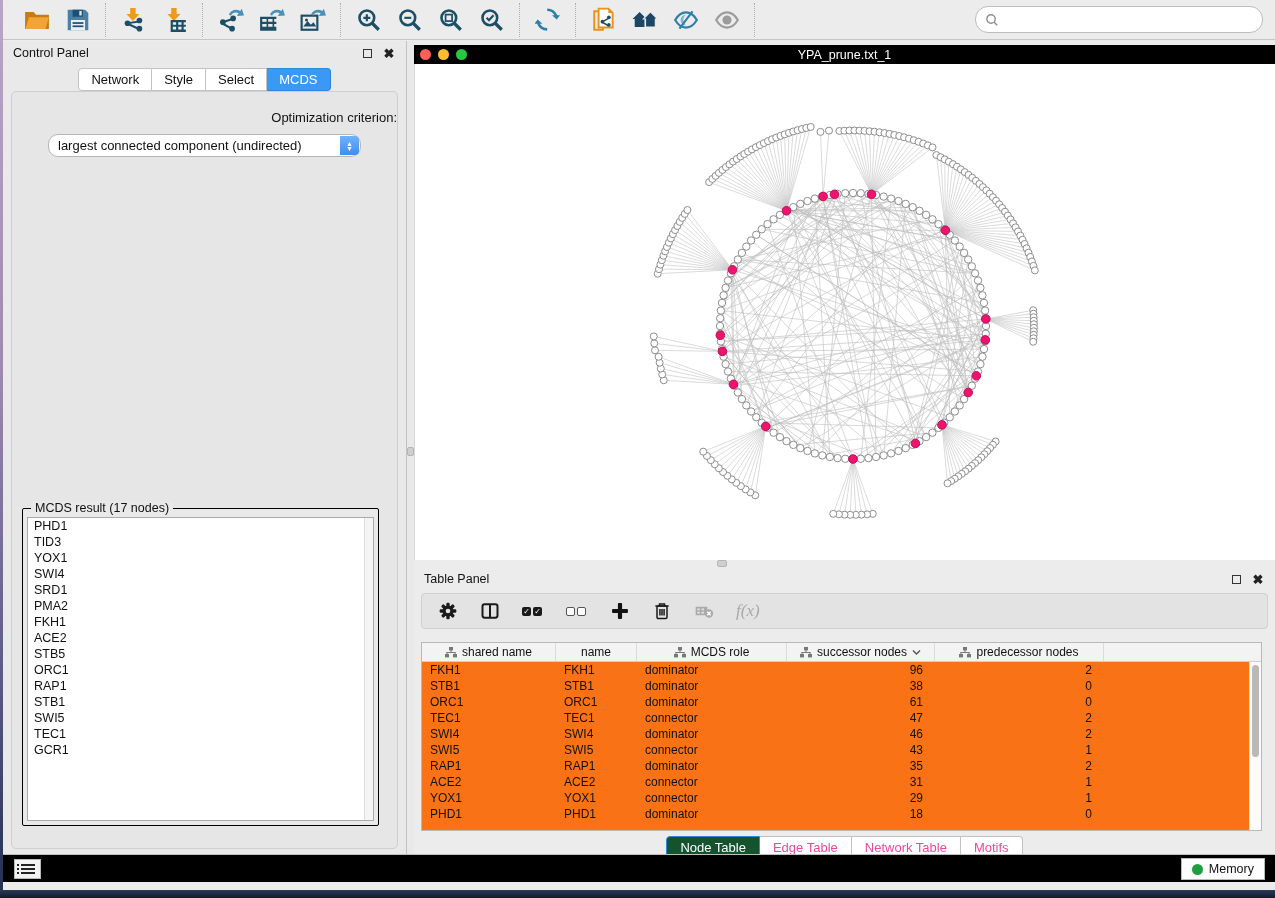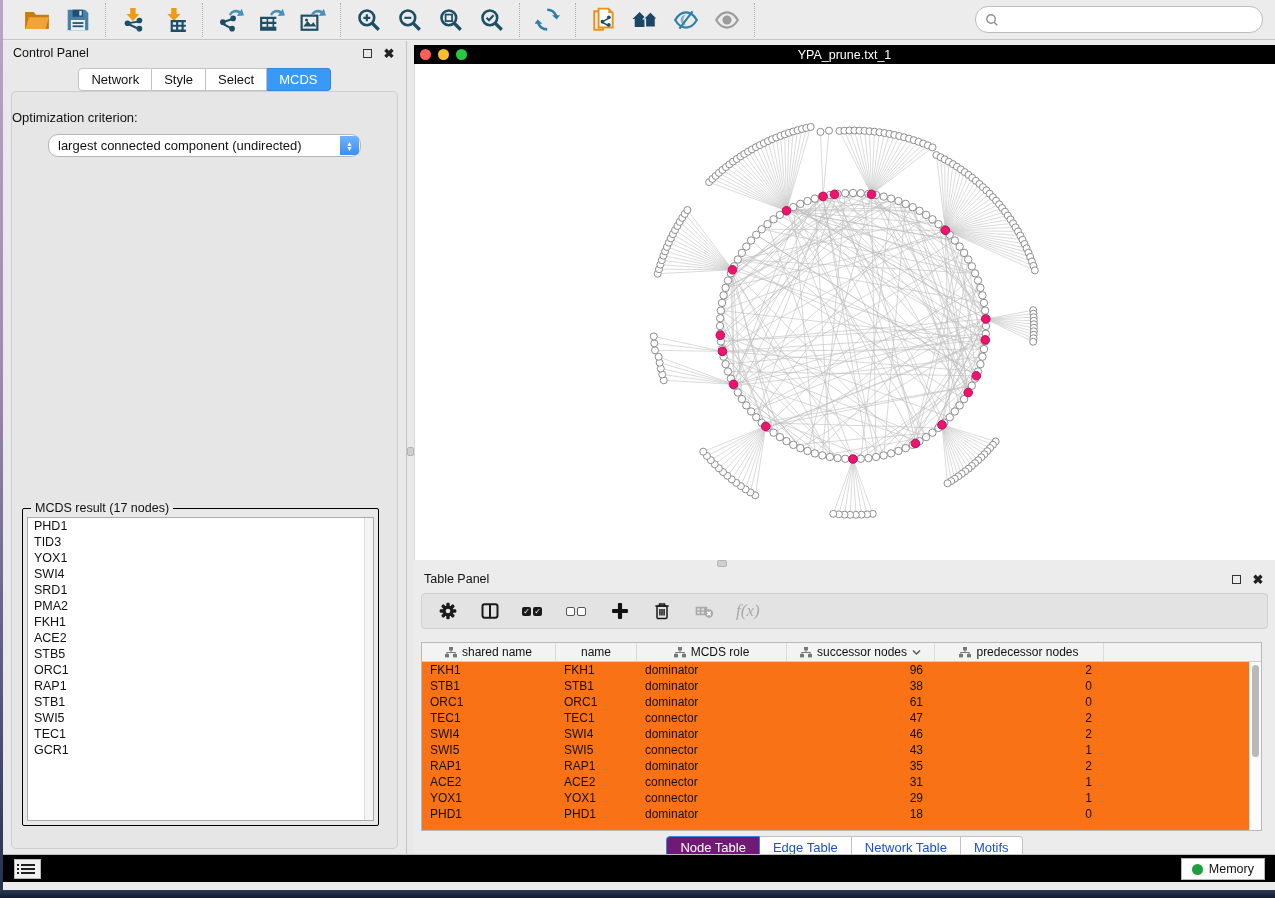--- a/index.html
+++ b/index.html
@@ -35,21 +35,21 @@
   .close-x { font-weight:bold; font-size:13px; line-height:1; }
 
   .cp-tabs { position:absolute; left:0; top:27px; width:100%; display:flex; justify-content:center; z-index:3; }
   .cp-tab { font-size:13px; padding:3px 12px; background:#fff; border:1px solid #c3c3c3; border-left:none; color:#111; }
   .cp-tab:first-child { border-left:1px solid #c3c3c3; border-radius:4px 0 0 4px; }
   .cp-tab:last-child { border-radius:0 4px 4px 0; }
   .cp-tab.active { background:#3899f7; border-color:#2f87e0; color:#fff; }
 
   .cp-card { position:absolute; left:8px; right:8px; top:50px; bottom:5px; background:#e6e6e6;
     border:1px solid #cfcfcf; border-radius:5px; }
-  .opt-label { text-align:left; margin-top:18px; font-size:13px; color:#111; }
+  .opt-label { text-align:right; margin-top:18px; font-size:13px; color:#111; }
   .select { position:absolute; left:36px; right:36px; top:42px; height:23px; background:#fff;
     border:1px solid #b6b6b6; border-radius:10px; display:flex; align-items:center; font-size:13px;
     padding-left:9px; color:#111; }
   .select .stepper { position:absolute; right:1px; top:1px; bottom:1px; width:19px; border-radius:0 4px 4px 0;
     background:linear-gradient(#6fb2fb,#3b8ff5); display:flex; flex-direction:column; align-items:center;
     justify-content:center; color:#fff; font-size:7px; line-height:5px; }
   .btn-row { position:absolute; top:77px; left:0; right:0; display:flex; justify-content:center; gap:12px; }
   .mac-btn { background:#fff; border:1px solid #b9b9b9; border-radius:5px; font-size:13px; padding:3px 16px;
     color:#111; font-family:"Liberation Sans",sans-serif; }
   .mac-btn.focused { box-shadow:0 0 0 3px rgba(77,144,254,.55); border-color:#6ea4e8; }
@@ -100,24 +100,24 @@
   .tree-ico svg { width:12px; height:11px; display:block; }
   .sort-ico svg { width:9px; height:7px; display:block; }
   .trow { display:grid; grid-template-columns:134px 81px 150px 148px 169px 1fr; height:16px;
     font-size:12px; color:#111; align-items:center; }
   .td { padding:0 8px; white-space:nowrap; overflow:hidden; }
   .td.num { text-align:right; padding-right:12px; }
   .t-scroll { position:absolute; right:0; top:19px; bottom:0; width:12px; background:#fbfbfb; border-left:1px solid #e0e0e0; }
   .t-thumb { position:absolute; left:2px; right:2px; top:3px; height:92px; background:#b9b9b9; border-radius:5px; }
 
   .tp-tabs { position:absolute; left:0; right:0; top:269px; display:flex; justify-content:center; }
-  .tp-tab { font-size:13px; padding:3px 13px; background:#fff; border:1px solid #c3c3c3; border-left:none; color:#1d4ed8; }
+  .tp-tab { font-size:13px; padding:3px 13px; background:#fff; border:1px solid #c3c3c3; border-left:none; color:#ec4899; }
   .tp-tab:first-child { border-left:1px solid #c3c3c3; border-radius:4px 0 0 4px; }
   .tp-tab:last-child { border-radius:0 4px 4px 0; }
-  .tp-tab.active { background:#701a75; border-color:#2f87e0; color:#fff; }
+  .tp-tab.active { background:#14532d; border-color:#2f87e0; color:#fff; }
 
   
   .statusbar { position:absolute; left:0; right:0; bottom:8px; height:28px; background:#000000;
     border-top:1px solid #bfbfbf; }
   .task-btn { position:absolute; left:11px; top:4px; width:27px; height:20px; background:#f2f2f2;
     border:1px solid #b9b9b9; display:flex; align-items:center; justify-content:center; }
   .memory-btn { position:absolute; right:10px; top:3px; height:22px; background:#fdfdfd; border:1px solid #b9b9b9;
     display:flex; align-items:center; gap:6px; padding:0 10px; font-size:12.5px; color:#111; }
   .memdot { width:11px; height:11px; border-radius:50%; background:#1e9e3e; }
   .list-ico { display:flex; flex-direction:column; gap:2px; }

